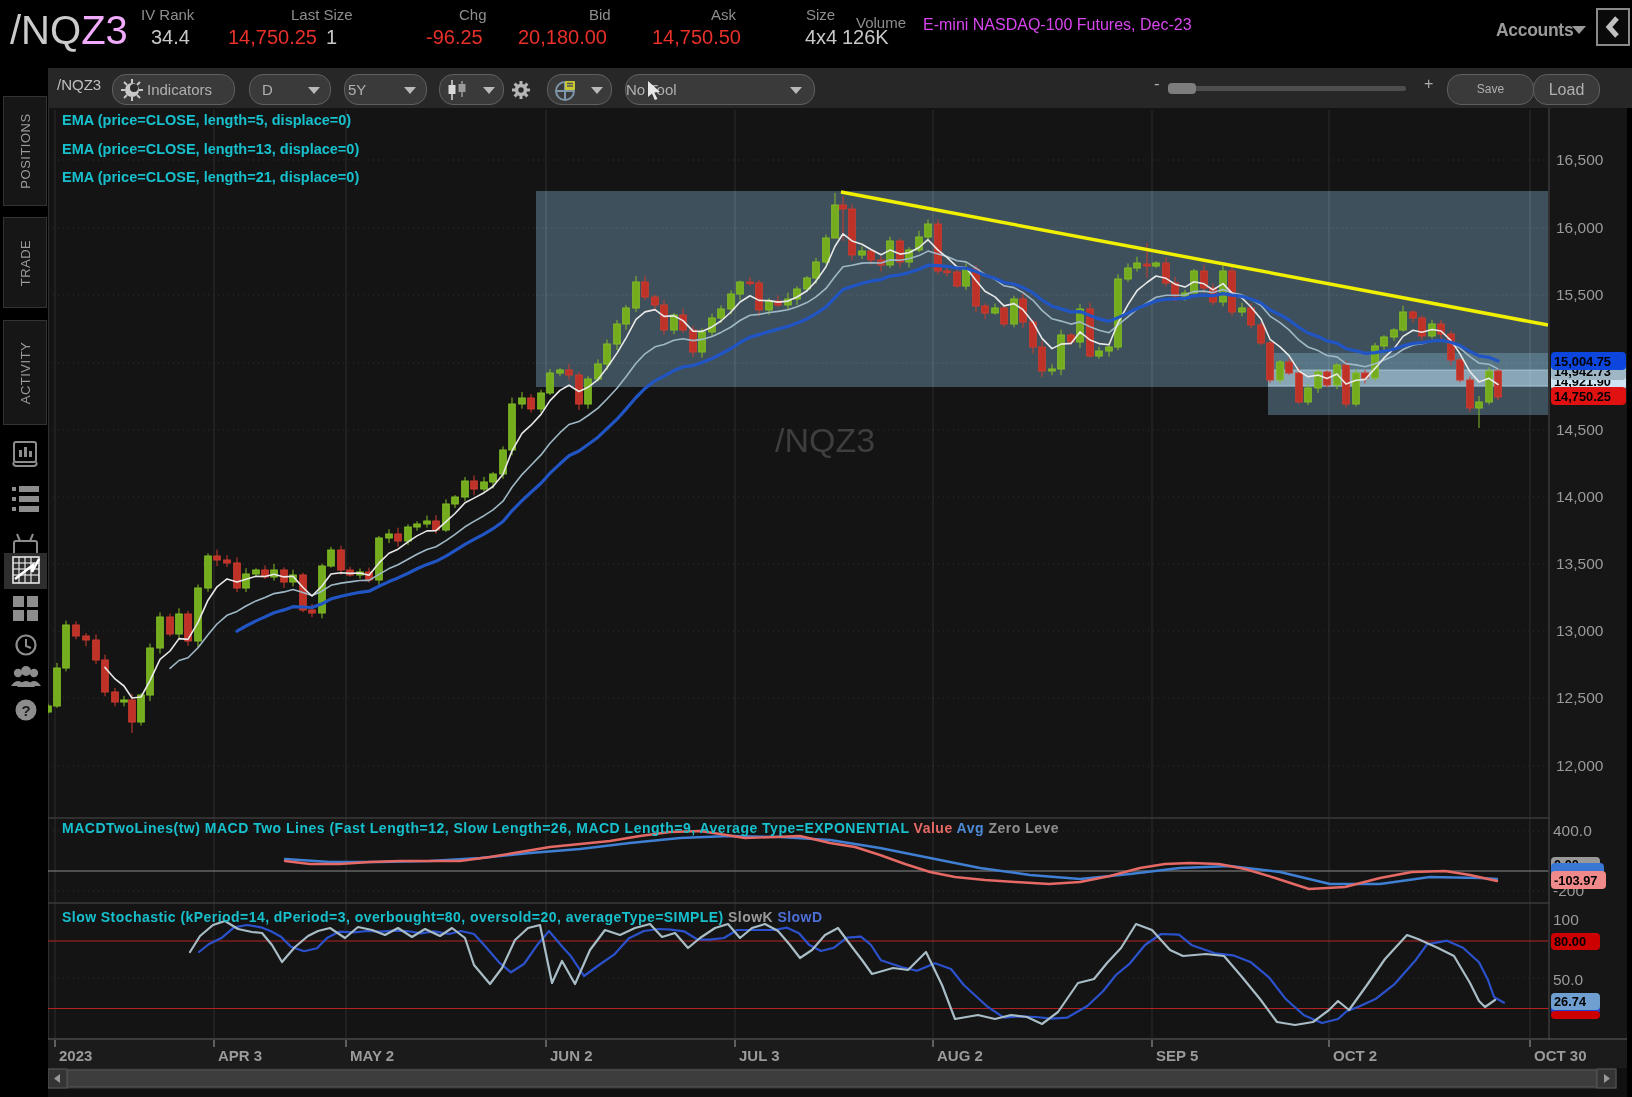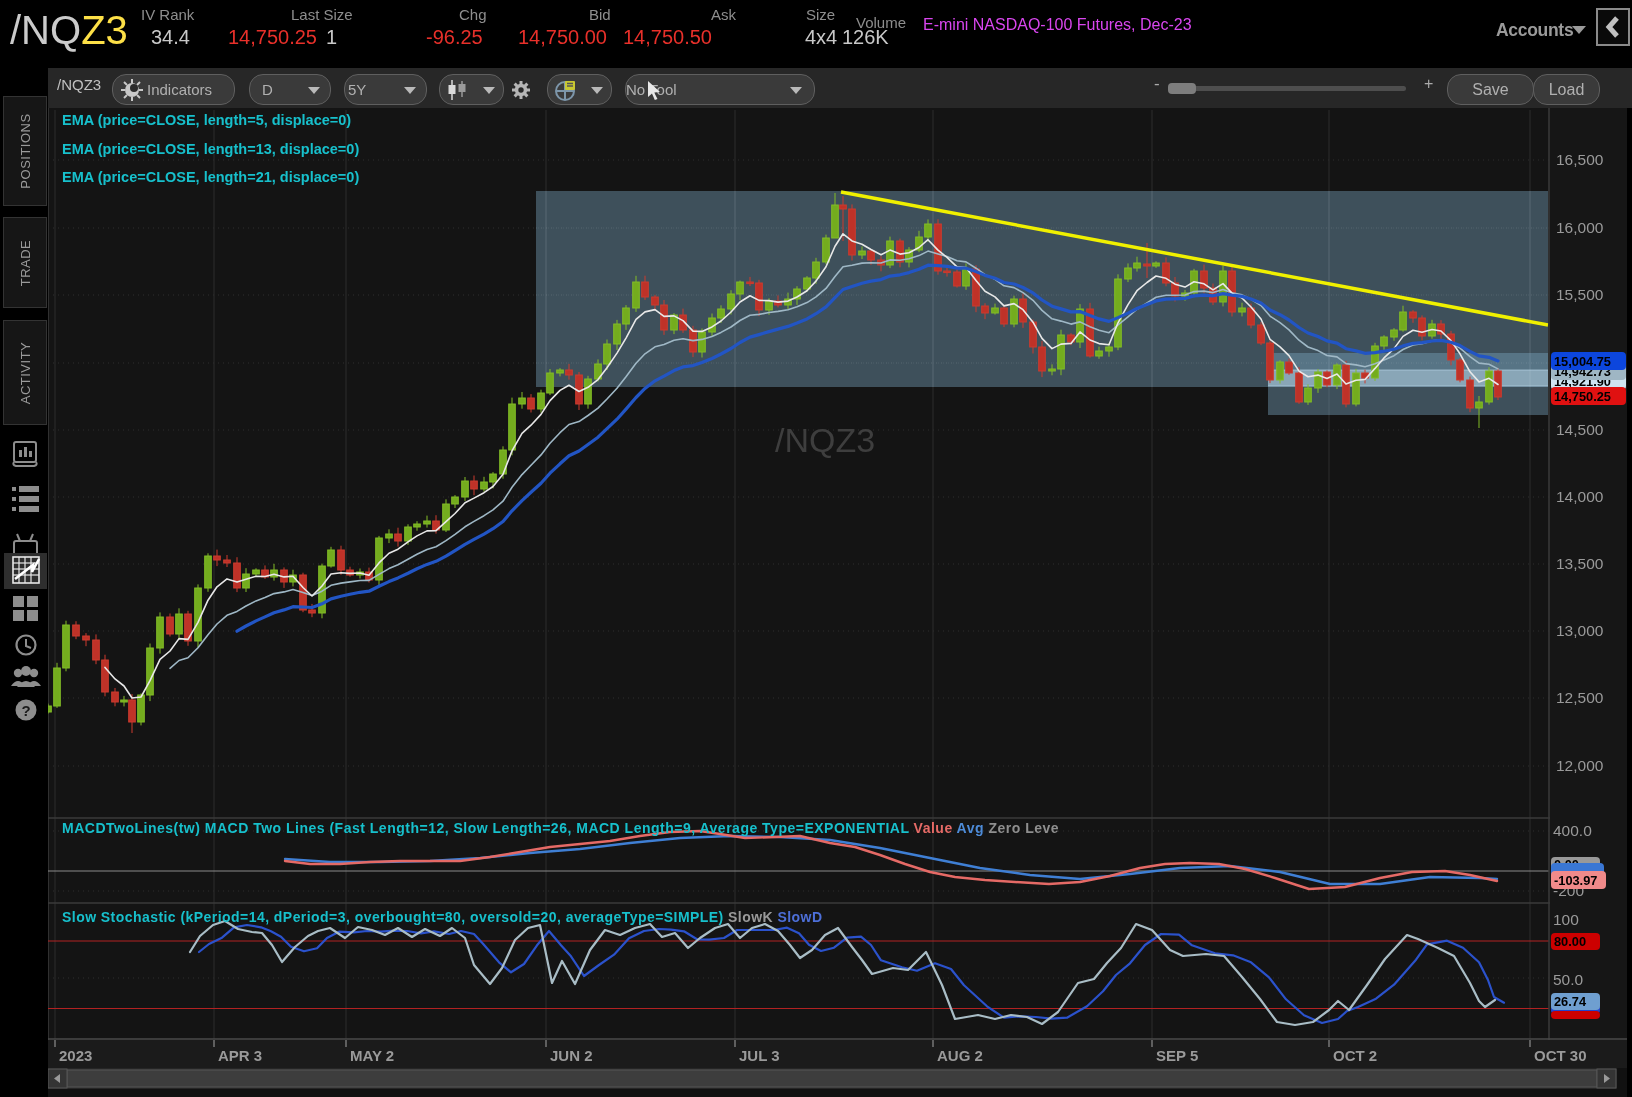--- a/index.html
+++ b/index.html
@@ -12,32 +12,32 @@
 .car { display:inline-block; width:0; height:0; border-left:6px solid transparent;
   border-right:6px solid transparent; border-top:7px solid #b9b9b9; vertical-align:middle; }
 .tab { position:absolute; left:3px; width:44px; background:#161616; border:1px solid #333;
   color:#9a9a9a; font-size:13px; letter-spacing:0.5px; }
 .tab span { position:absolute; left:50%; top:50%; transform:translate(-50%,-50%) rotate(-90deg);
   white-space:nowrap; }
 </style></head>
 <body>
 
 <div class="abs" style="left:0;top:0;width:1632px;height:62px;background:#000">
-  <div class="abs" style="left:10px;top:8px;font-size:40px;color:#cbcbcb">/NQ<span style="color:#fde047">Z3</span></div>
+  <div class="abs" style="left:10px;top:8px;font-size:40px;color:#cbcbcb">/NQ<span style="color:#f0abfc">Z3</span></div>
   <div class="hdr-lab" style="left:141px;top:6px">IV Rank</div>
   <div class="hdr-val" style="left:151px;top:26px">34.4</div>
   <div class="hdr-lab" style="left:291px;top:6px">Last Size</div>
   <div class="hdr-val red" style="left:228px;top:26px">14,750.25</div>
   <div class="hdr-val" style="left:326px;top:26px">1</div>
   <div class="hdr-lab" style="left:459px;top:6px">Chg</div>
   <div class="hdr-val red" style="left:426px;top:26px">-96.25</div>
   <div class="hdr-lab" style="left:589px;top:6px">Bid</div>
-  <div class="hdr-val red" style="left:518px;top:26px">14,750.00</div>
+  <div class="hdr-val red" style="left:518px;top:26px">20,180.00</div>
   <div class="hdr-lab" style="left:711px;top:6px">Ask</div>
-  <div class="hdr-val red" style="left:623px;top:26px">14,750.50</div>
+  <div class="hdr-val red" style="left:652px;top:26px">14,750.50</div>
   <div class="hdr-lab" style="left:806px;top:6px">Size</div>
   <div class="hdr-val" style="left:805px;top:26px">4x4</div>
   <div class="hdr-lab" style="left:856px;top:14px">Volume</div>
   <div class="hdr-val" style="left:842px;top:26px">126K</div>
   <div class="abs" style="left:923px;top:16px;font-size:16px;color:#d946ef">E-mini NASDAQ-100 Futures, Dec-23</div>
   <div class="abs" style="left:1496px;top:20px;font-size:17.5px;font-weight:bold;color:#9a9a9a;letter-spacing:-0.3px">Accounts</div>
   <div class="abs" style="left:1572px;top:26px;width:0;height:0;border-left:7px solid transparent;border-right:7px solid transparent;border-top:8px solid #9a9a9a"></div>
   <div class="abs" style="left:1596px;top:8px;width:34px;height:38px;border:2px solid #8a8a8a;background:#0a0a0a">
     <svg width="30" height="34" viewBox="0 0 30 34">
         <path d="M19 8 L11 17 L19 26" fill="none" stroke="#c0c0c0" stroke-width="5"></path>
@@ -105,21 +105,21 @@
   <div class="btn" style="left:577px;width:190px;">No Tool
     <svg class="abs" style="left:20px;top:6px" width="16" height="19" viewBox="0 0 16 19">
       <path d="M2 0 L14 11 L8.2 11.5 L11.5 18 L8.8 19 L6 12.5 L2 16 Z" fill="#e8e8e8"></path>
       </svg>
     <span class="car" style="position:absolute;right:12px;top:12px"></span>
   </div>
   <div class="abs" style="left:1106px;top:6px;color:#aaa;font-size:17px">-</div>
   <div class="abs" style="left:1120px;top:18px;width:238px;height:5px;background:#4e4e4e;border-radius:3px"></div>
   <div class="abs" style="left:1120px;top:15px;width:28px;height:11px;background:#7d7d7d;border-radius:4px"></div>
   <div class="abs" style="left:1376px;top:7px;color:#aaa;font-size:16px">+</div>
-  <div class="btn" style="left:1399px;width:87px;text-align:center;font-size:16px">Save</div>
+  <div class="btn" style="left:1399px;width:87px;text-align:center;font-size:12px">Save</div>
   <div class="btn" style="left:1485px;width:67px;text-align:center;font-size:16px">Load</div>
 </div>
 
 <div class="abs" style="left:0;top:62px;width:48px;height:1035px;background:#000">
   <div class="tab" style="top:34px;height:110px">
       <span>POSITIONS</span>
     </div>
   <div class="tab" style="top:155px;height:91px">
       <span>TRADE</span>
     </div>

